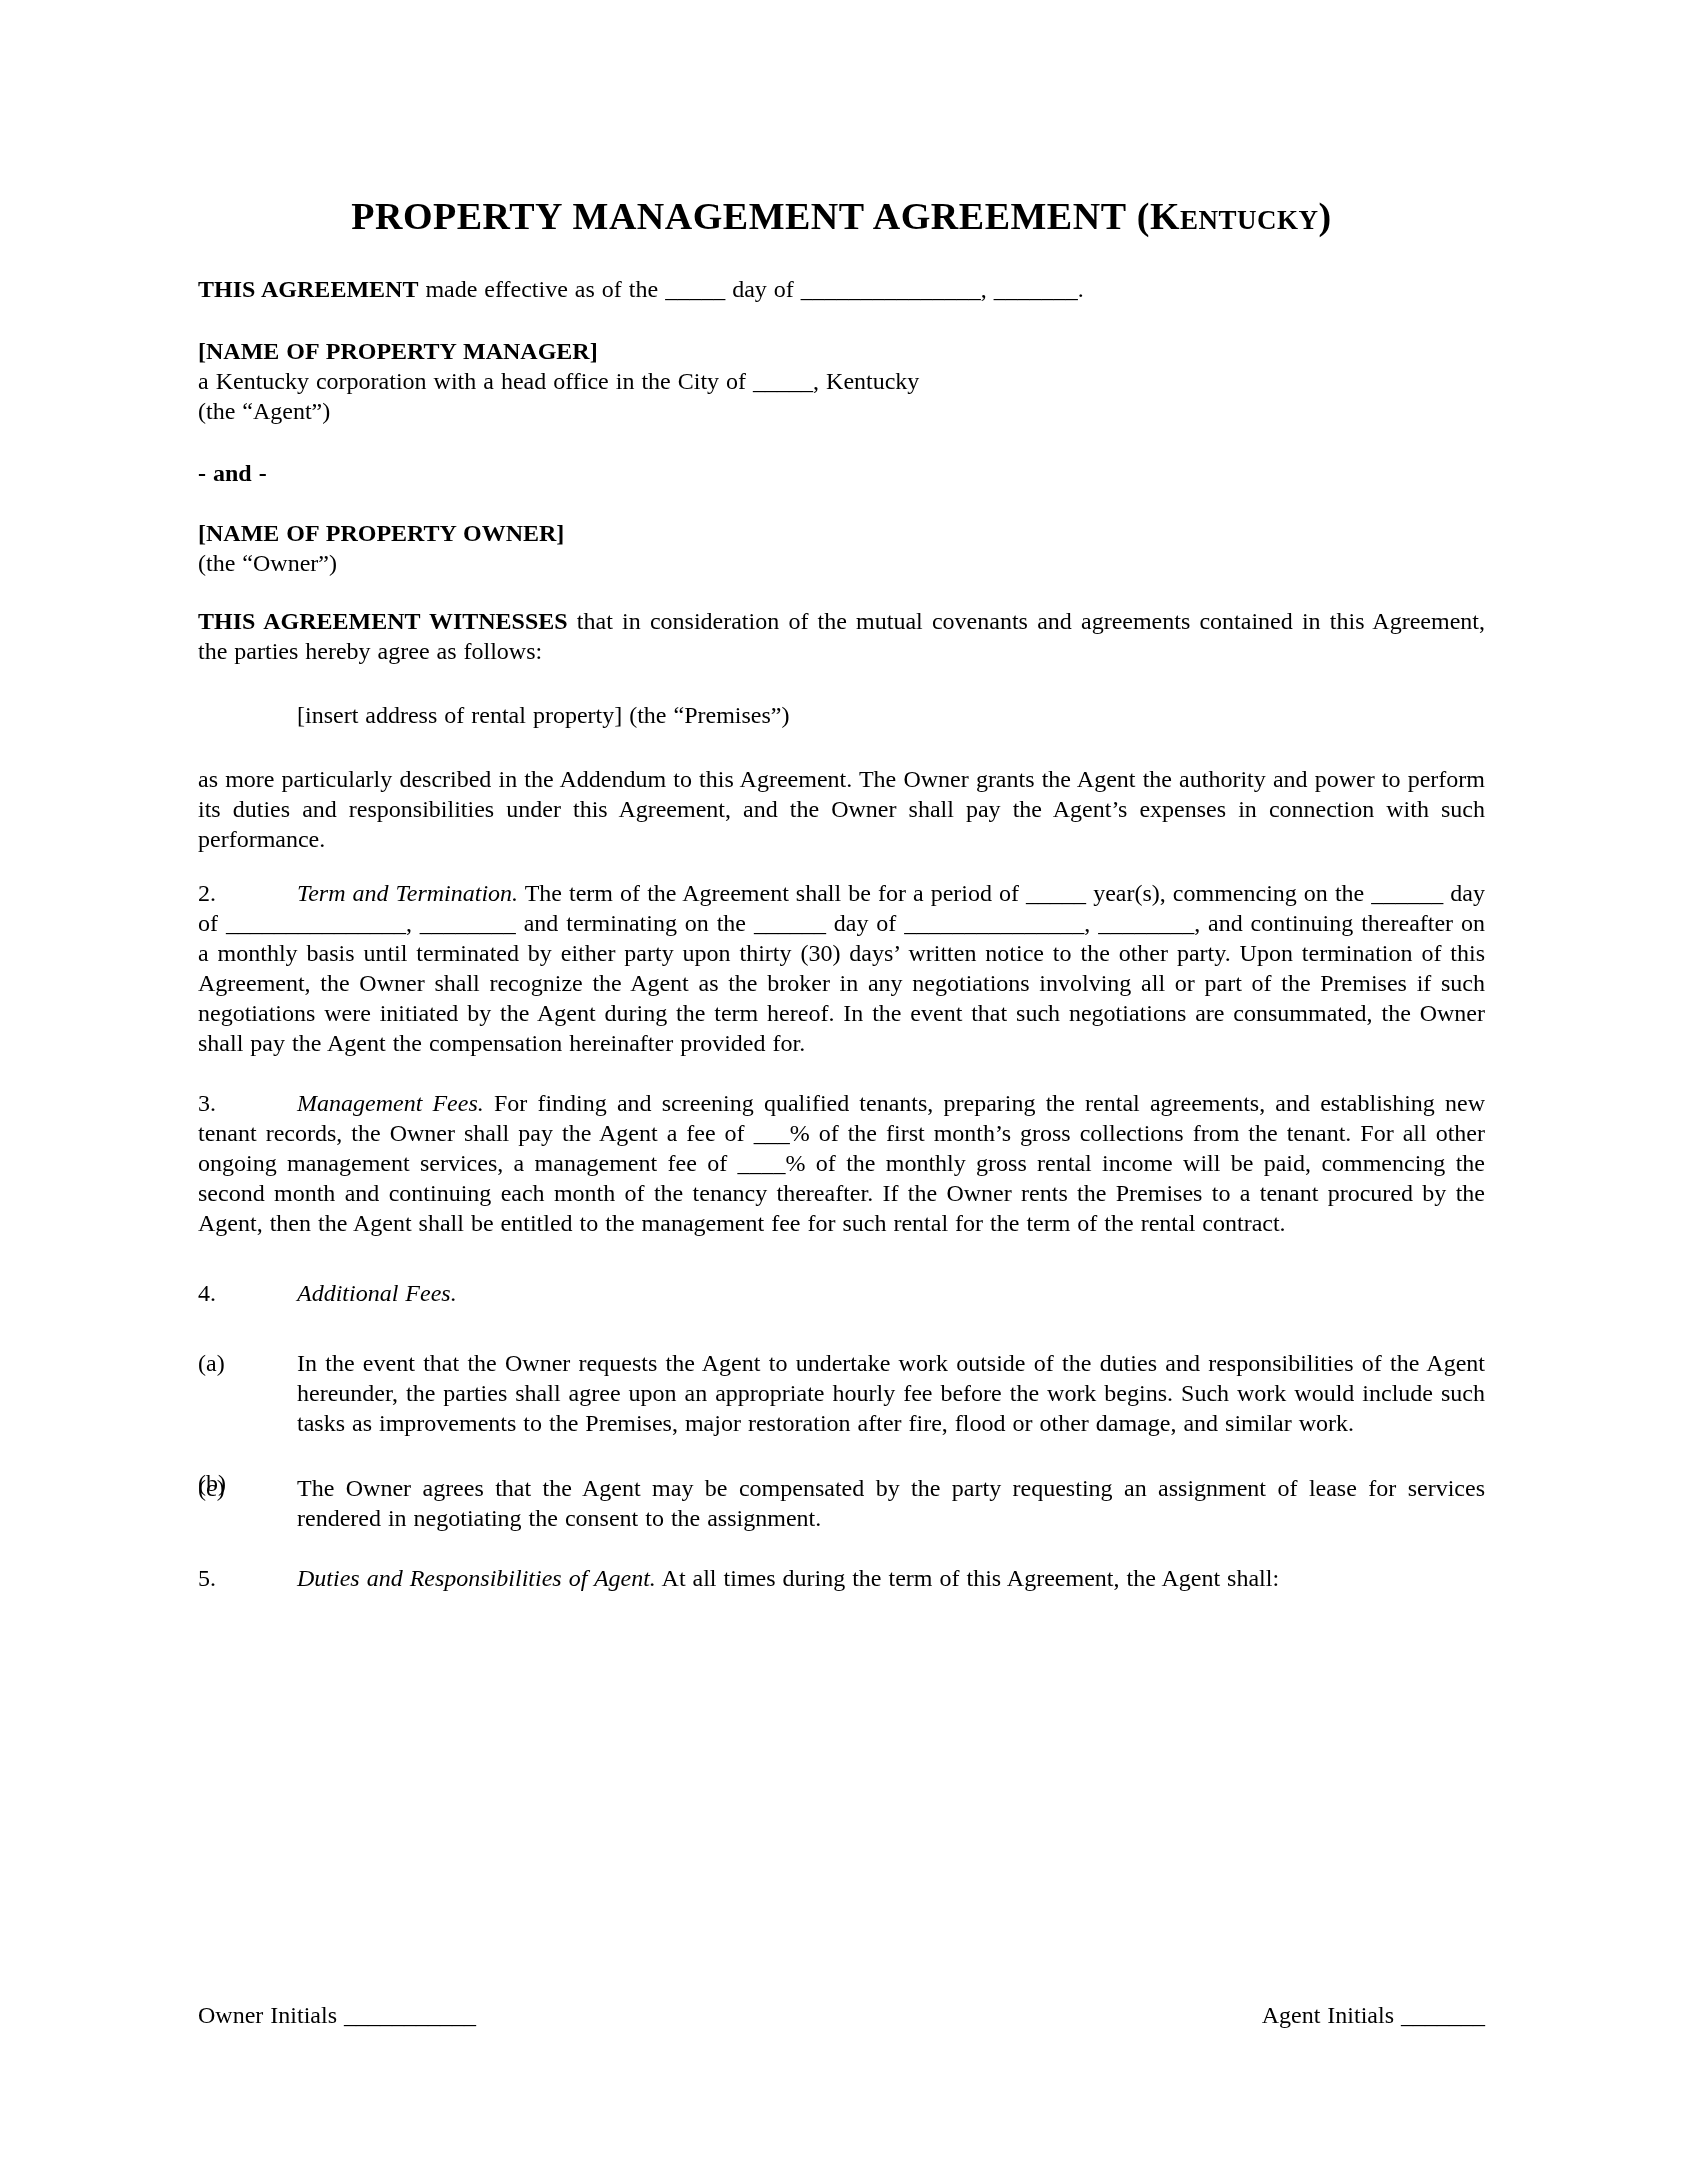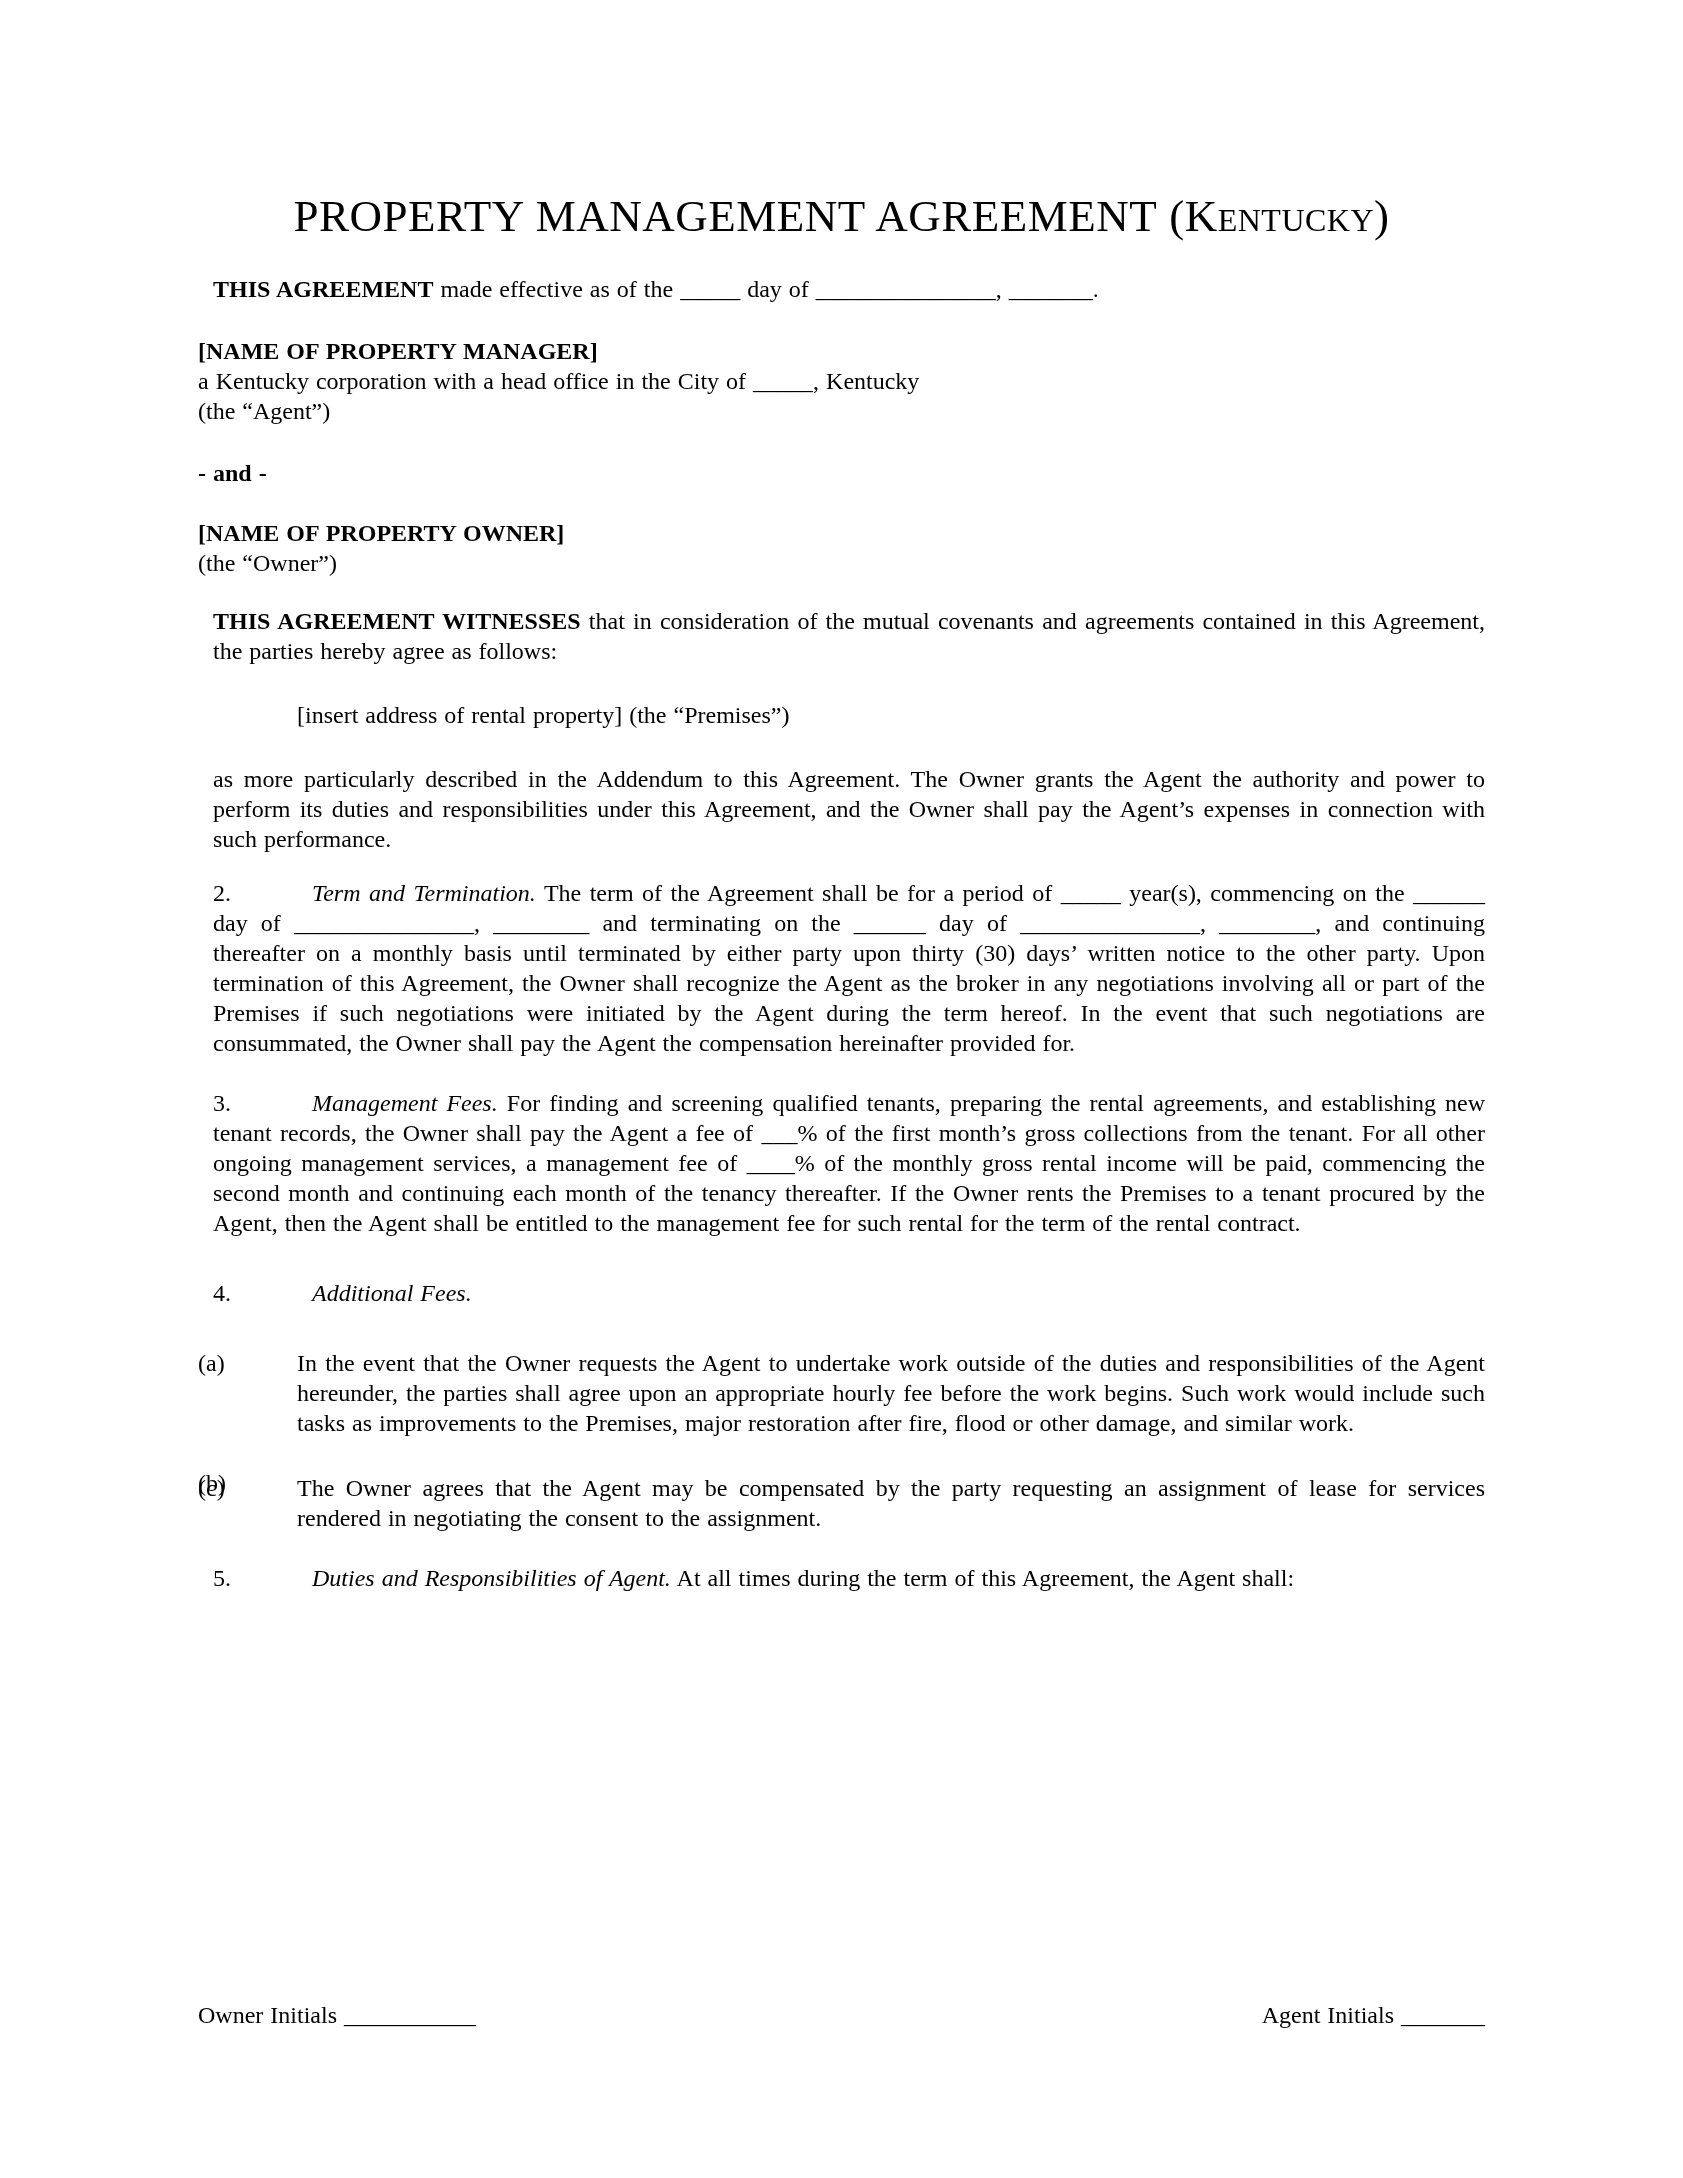--- a/index.html
+++ b/index.html
@@ -13,28 +13,28 @@
     font-family: "Liberation Serif", "DejaVu Serif", serif;
     font-size: 24px;
     line-height: 30px;
     word-spacing: 1px;
     box-sizing: border-box;
     padding: 196px 198px 0 198px;
     overflow: hidden;
   }
   .doc-title {
     text-align: center;
-    font-weight: normal;
-    font-size: 45px;
+    font-weight: bold;
+    font-size: 38px;
     line-height: 40px;
     margin: 0 0 38px 0;
     letter-spacing: 0.5px;
   }
   .smallcaps { font-variant: small-caps; }
-  .para { margin: 0 0 32px 15px; }
+  .para { margin: 0 0 32px 0; }
   .justified { text-align: justify; }
   .centered { text-align: left; }
   .bold { font-weight: bold; }
   .italic { font-style: italic; text-align: right; }
   .num {
     display: inline-block;
     width: 99px;
   }
   .manager-block { margin: 0 0 32px 0; }
   .and-sep { margin: 0 0 30px 0; font-weight: bold; }

